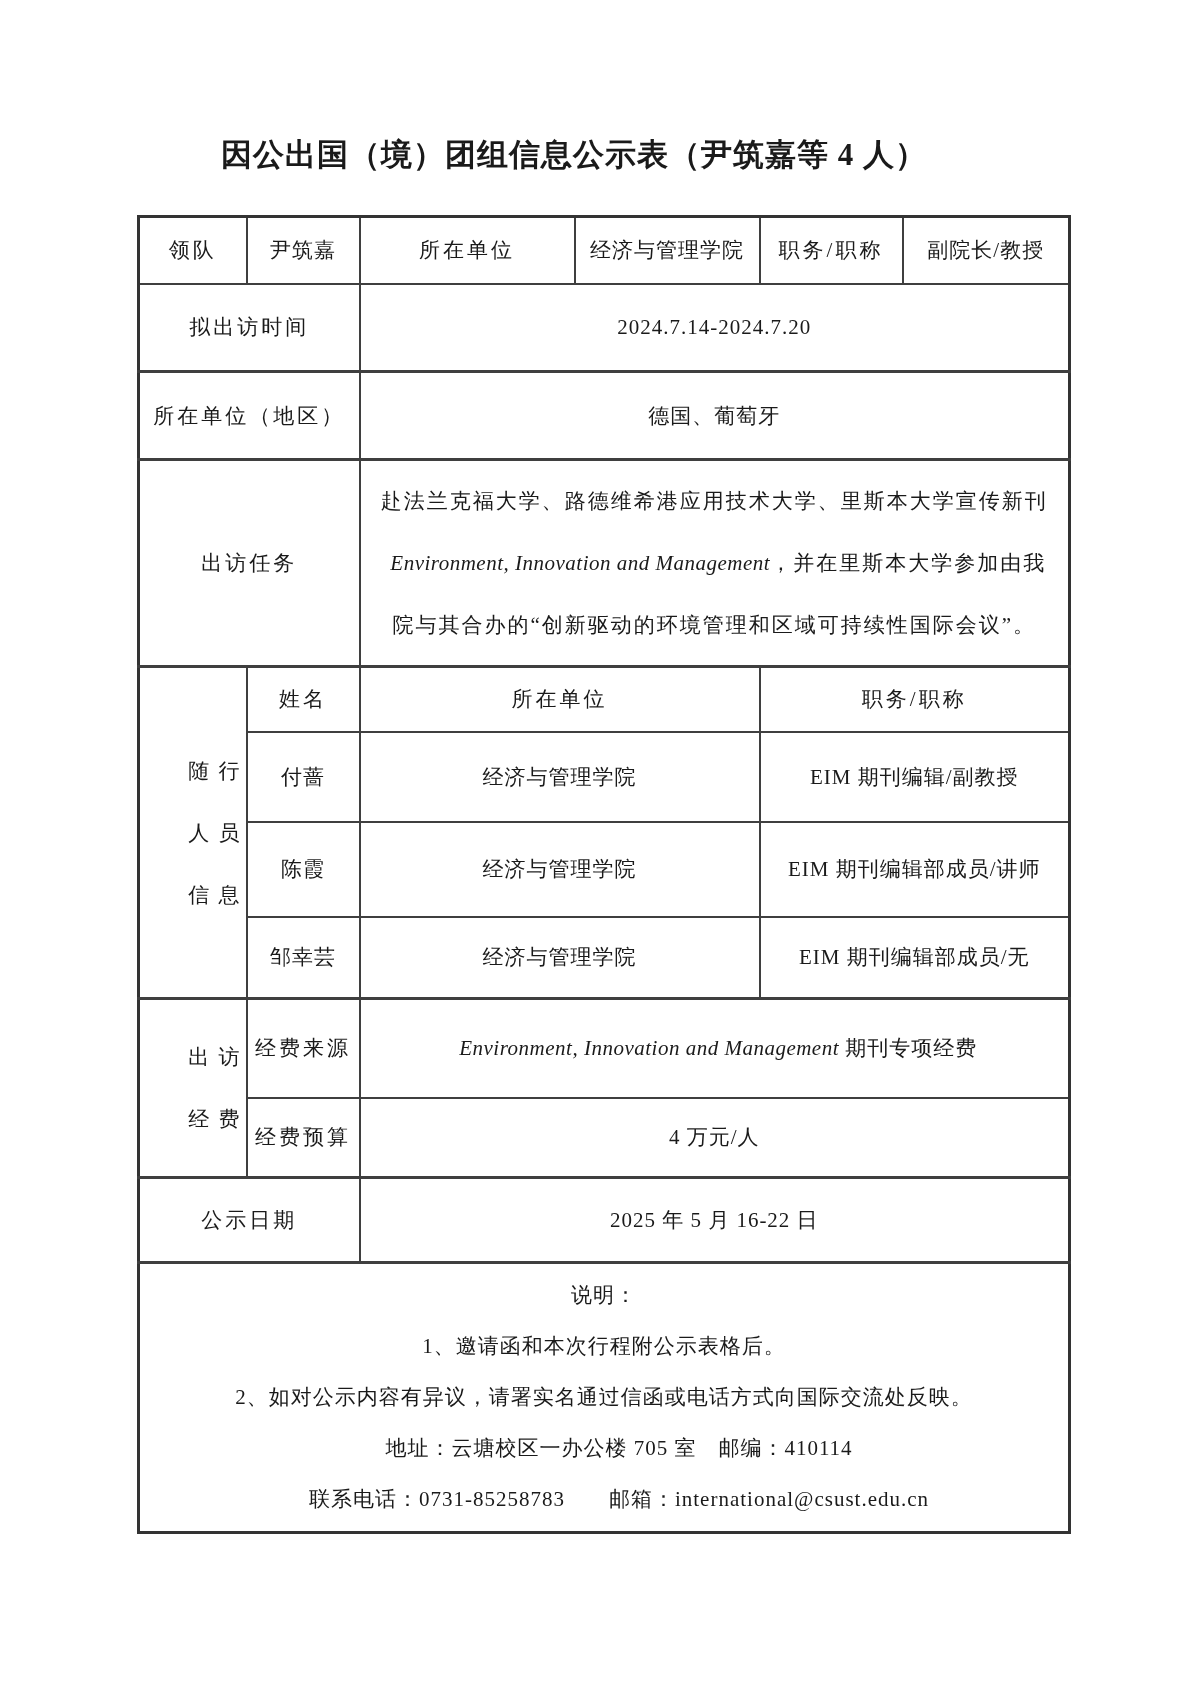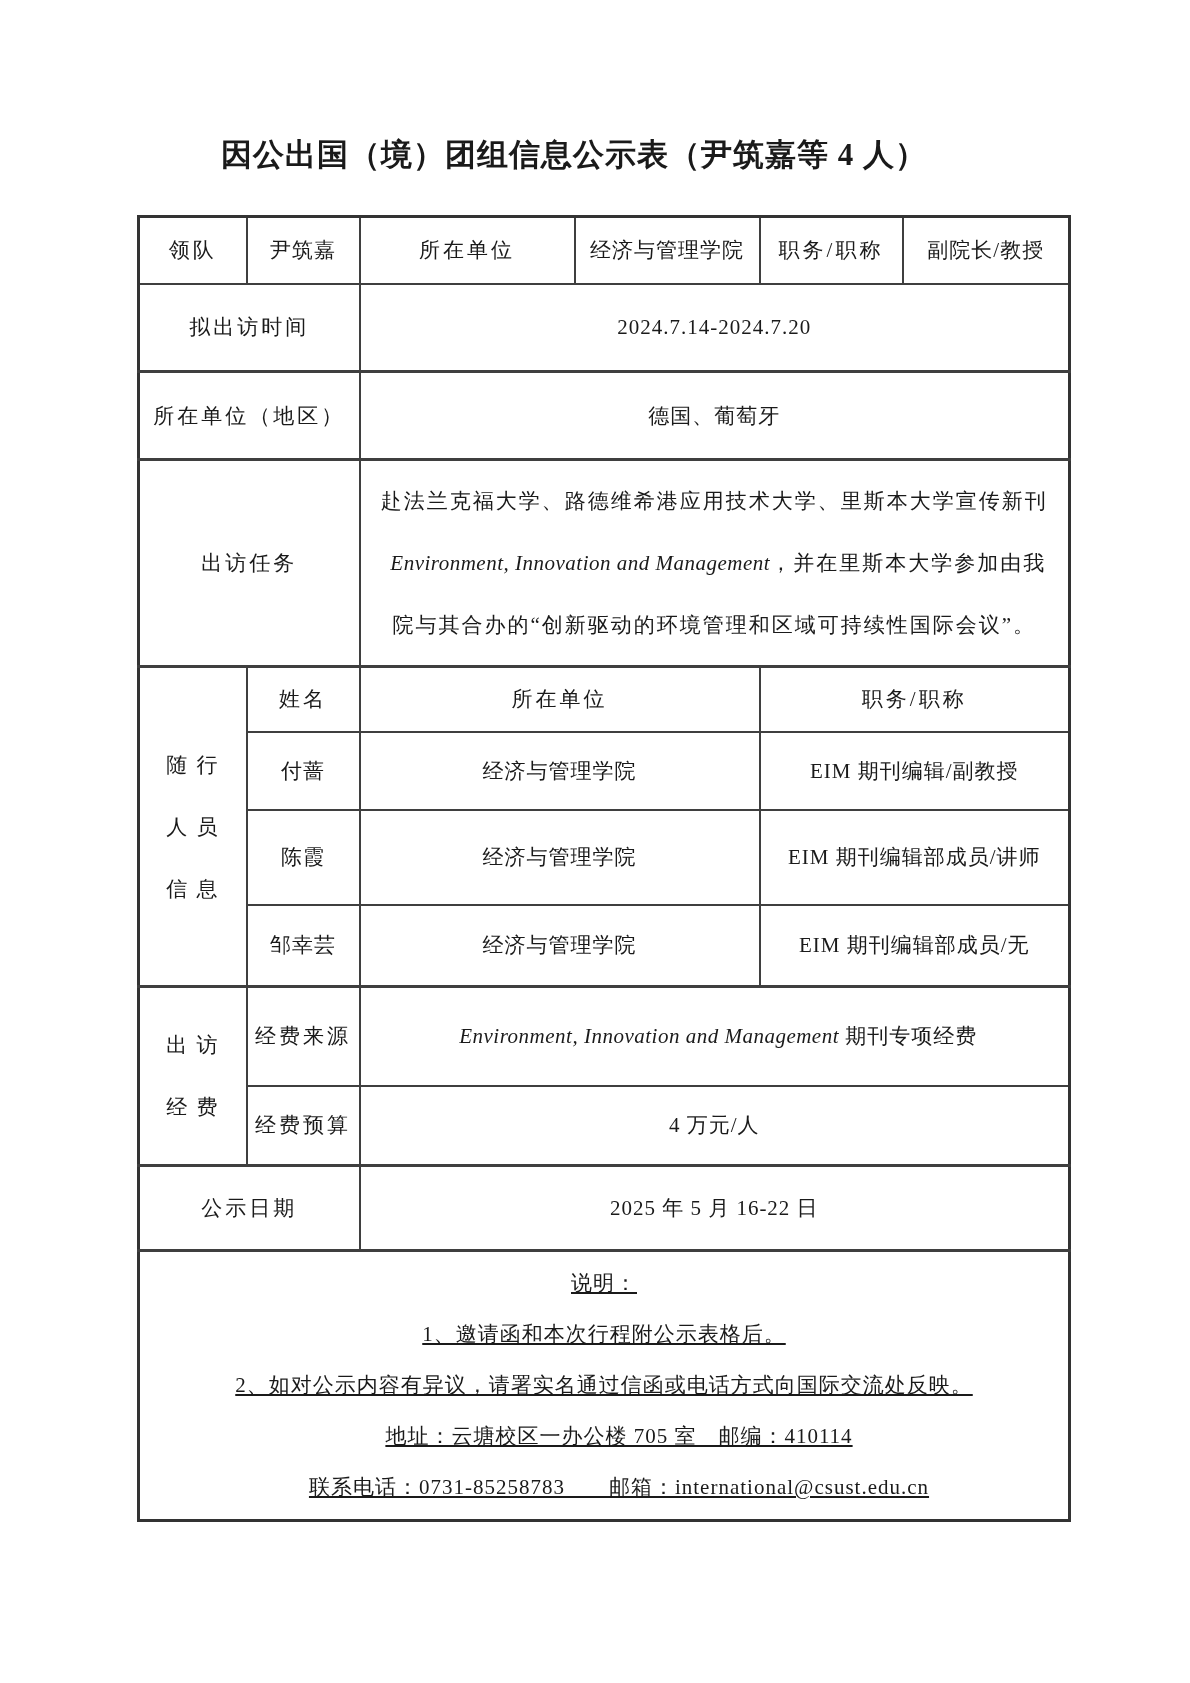--- a/index.html
+++ b/index.html
@@ -48,31 +48,30 @@
   .mission-cell {
     text-align: left;
     padding: 0 12px;
   }
   .mission-line {
     line-height: 62px;
     white-space: nowrap;
     letter-spacing: 2px;
   }
   .it { font-style: italic; letter-spacing: 0.5px; margin-left: 8px; }
-  .vlabel div { line-height: 62px; letter-spacing: 2px; }
+  .vlabel div { line-height: 62px; letter-spacing: 2px; text-align: right; }
   .notes-cell {
     text-align: left;
     vertical-align: top;
     padding: 14px 10px 0 6px;
   }
   .notes-cell div {
     line-height: 51px;
     letter-spacing: 1px;
     white-space: nowrap;
-    text-decoration: underline;
   }
   .notes-indent { padding-left: 30px; }
 </style>
 </head>
 <body>
 
 <h1 class="title">因公出国（境）团组信息公示表（尹筑嘉等 4 人）</h1>
 
 <table class="form">
   <colgroup>
@@ -117,21 +116,21 @@
     <td rowspan="4" class="vlabel">
       <div>随 行</div>
       <div>人 员</div>
       <div>信 息</div>
     </td>
     <td class="lbl">姓名</td>
     <td colspan="2" class="lbl">所在单位</td>
     <td colspan="2" class="lbl">职务/职称</td>
   </tr>
 
-  <tr style="height:78px">
+  <tr style="height:90px">
     <td class="val">付蔷</td>
     <td colspan="2" class="val">经济与管理学院</td>
     <td colspan="2" class="val">EIM 期刊编辑/副教授</td>
   </tr>
 
   <tr style="height:95px">
     <td class="val">陈霞</td>
     <td colspan="2" class="val">经济与管理学院</td>
     <td colspan="2" class="val">EIM 期刊编辑部成员/讲师</td>
   </tr>

